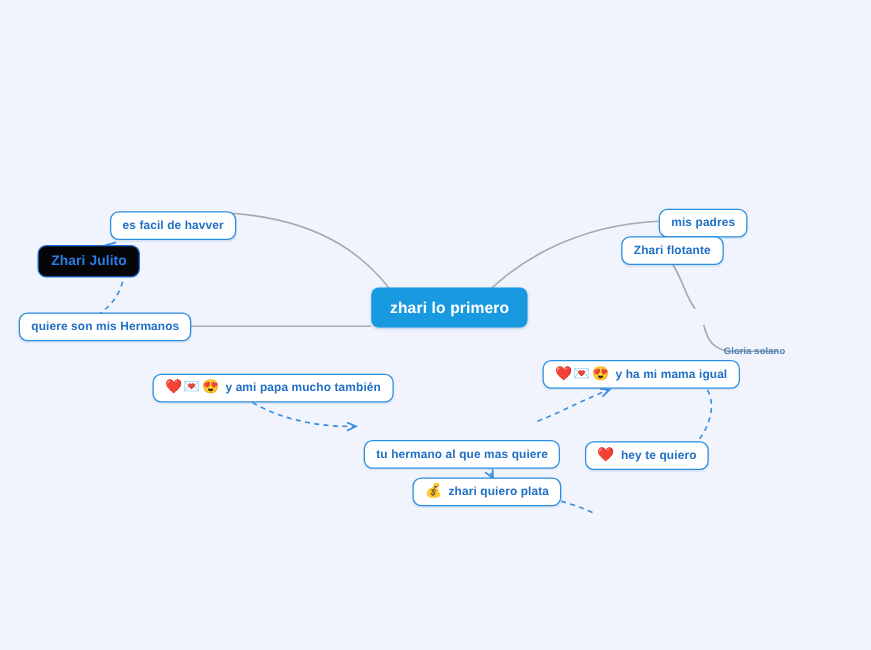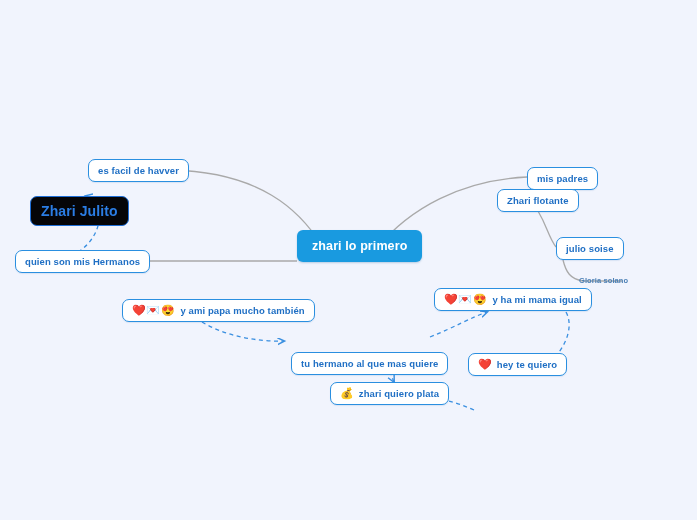--- a/index.html
+++ b/index.html
@@ -53,21 +53,21 @@
     font-size: 12.5px;
     padding: 9px 15px;
     box-shadow: 0 1px 2px rgba(20,90,150,0.25);
   }
   
   .node.dark {
     background: #050508;
     border: 1.8px solid #1f6fd8;
     border-radius: 7px;
     color: #2b7de4;
-    font-size: 14px;
+    font-size: 11px;
     padding: 6px 10px;
     justify-content: center;
   }
   
   .node.plain {
     background: transparent;
     border: none;
     color: #4a7fb5;
     font-size: 7.5px;
     padding: 2px 3px;
@@ -114,43 +114,40 @@
       <path d="M566,312 C576,330 560,356 548,362"></path>
       <path d="M385,357 C390,370 392,378 394,382"></path>
       <path d="M474,410 C456,402 440,398 428,398"></path>
     </g>
   </svg>
 
   <div class="node central" style="left:297px; top:230px;">
     <span class="label">zhari lo primero</span>
   </div>
 
-  <div class="node outline" style="left:88px; top:159px;">
+  <div class="node outline" style="left:88px; top:169px;">
     <span class="label">es facil de havver</span>
   </div>
 
   <div class="node dark" style="left:30px; top:196px;">
     <span class="label">Zhari Julito</span>
   </div>
 
   <div class="node outline" style="left:15px; top:250px;">
-    <span class="label">quien son mis Hermanos</span>
+    <span class="label">quiere son mis Hermanos</span>
   </div>
 
   <div class="node outline" style="left:527px; top:167px;">
     <span class="label">mis padres</span>
   </div>
 
   <div class="node outline" style="left:497px; top:189px;">
     <span class="label">Zhari flotante</span>
   </div>
 
-  <div class="node outline" style="left:556px; top:237px;">
-    <span class="label">julio soise</span>
-  </div>
 
   <div class="node plain" style="left:576px; top:274px;">
     <span class="label">Gloria solano</span>
   </div>
 
   <div class="node outline" style="left:122px; top:299px;">
     <span class="emoji-group">
       <span class="emoji">❤️</span>
       <span class="emoji">💌</span>
       <span class="emoji">😍</span>

